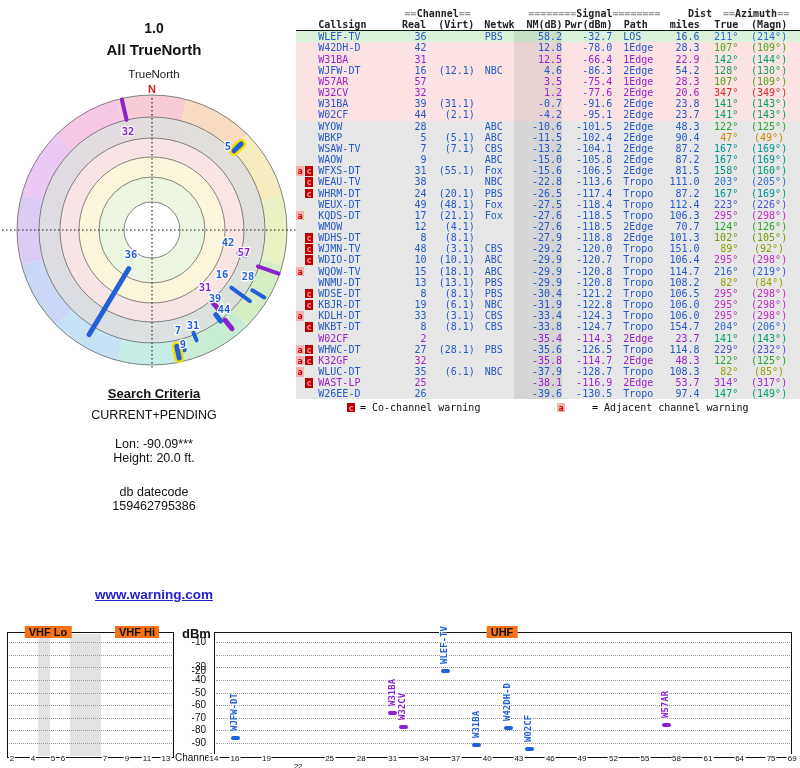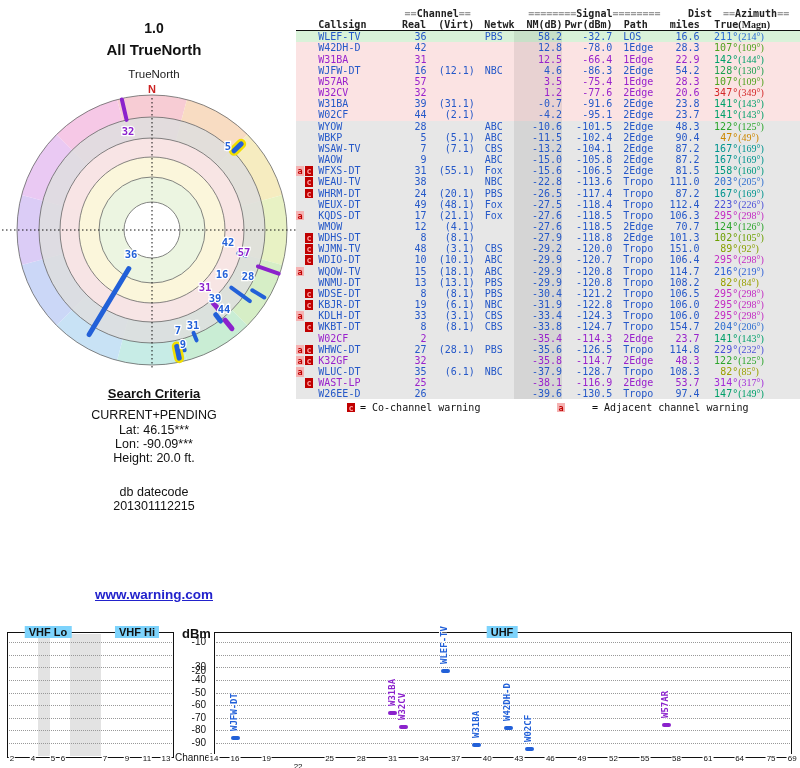--- a/index.html
+++ b/index.html
@@ -26,21 +26,21 @@
   .c-warn{width:21px;display:flex;}
   .c-call{width:78px;text-align:left;padding-left:2px;box-sizing:border-box;}
   .c-real{width:36px;text-align:right;}
   .c-virt{width:50px;text-align:right;}
   .c-net{width:40px;text-align:left;padding-left:10px;box-sizing:border-box;}
   .c-nm{width:50px;text-align:right;}
   .c-pwr{width:52px;text-align:right;}
   .c-path{width:46px;text-align:left;padding-left:11px;box-sizing:border-box;}
   .c-mi{width:44px;text-align:right;}
   .c-tr{width:40px;text-align:right;}
-  .c-mg{width:64px;text-align:left;font-family:Liberation Serif, serif;}
+  .c-mg{width:64px;text-align:center;}
   .bg-g{background:#d9f2d9;} .bg-p{background:#fbe3e3;} .bg-e{background:#e7e7e7;}
   .nmstripe{background:rgba(0,0,0,0.075);}
   .tx-b{color:#2558c8;} .tx-u{color:#9922cc;}
   .eq{color:#999;}
   #thead2{border-bottom:1px solid #111;font-weight:bold;}
   #thead1{font-weight:bold;}
   .h1cell{text-align:center;} 
   .wbox{display:inline-block;width:8px;height:9.5px;margin:0.8px 0.5px 0 0;
     font:bold 8.5px "DejaVu Sans Mono",monospace;text-align:center;line-height:10px;}
   .wslot{width:9px;height:11px;}
@@ -49,21 +49,21 @@
   #legend{position:absolute;left:0;top:402px;width:800px;height:12px;
     font-family:"DejaVu Sans Mono","Liberation Mono",monospace;font-size:10px;color:#111;}
   #legend span.txt{position:absolute;top:0;}
   #legend .wbox{position:absolute;top:0;}
   
   #sigchart{position:absolute;left:0;top:620px;width:800px;height:148px;
     font-family:"Liberation Sans",sans-serif;}
   .panel{position:absolute;border:1.6px solid #111;box-sizing:border-box;background:#fff;}
   .grid{position:absolute;border-top:1px dotted #999;height:0;}
   .gband{position:absolute;background:#e3e3e3;}
-  .bandlab{position:absolute;font-size:11px;font-weight:bold;color:#111;background:#7dd3fc;
+  .bandlab{position:absolute;font-size:11px;font-weight:bold;color:#111;background:#f97316;
     padding:0 4px;transform:translateX(-50%);text-align:center;}
   .ylab{position:absolute;font-size:10px;color:#111;text-align:right;width:24px;}
   .xlab{position:absolute;font-size:8px;color:#111;background:#fff;padding:0 1px;
     transform:translateX(-50%);}
   .dbm{position:absolute;font-size:13px;font-weight:bold;color:#111;}
   .chlab{position:absolute;font-size:10px;color:#111;}
   .mk{position:absolute;width:9px;height:4px;border-radius:2px;}
   .vlab{position:absolute;font:bold 9px "DejaVu Sans Mono",monospace;white-space:nowrap;
     transform:rotate(-90deg);transform-origin:0 0;
     text-shadow:1px 0 #fff,-1px 0 #fff,0 1px #fff,0 -1px #fff;}
@@ -128,25 +128,24 @@
         <line x1="191.58133186916626" y1="252.91740785691337" x2="194.57818461649356" y2="260.3348786934477" stroke="#2260d8" stroke-width="4" stroke-linecap="round"></line>
         <text x="191" y="249" text-anchor="middle" fill="#2260d8" stroke="#fff" stroke-width="2.5" paint-order="stroke" style="font:bold 10.5px &quot;DejaVu Sans Mono&quot;,monospace">31</text>
         <line x1="180.02300923189244" y1="262.0473958495319" x2="182.0935615927126" y2="269.77480245984447" stroke="#2260d8" stroke-width="5" stroke-linecap="round"></line>
         <text x="176" y="254" text-anchor="middle" fill="#2260d8" stroke="#fff" stroke-width="2.5" paint-order="stroke" style="font:bold 10.5px &quot;DejaVu Sans Mono&quot;,monospace">7</text>
         <line x1="174.74149120731335" y1="266.3995644873229" x2="177.23643149712646" y2="278.13733569612856" stroke="#f2de00" stroke-width="10" stroke-linecap="round"></line>
         <line x1="174.74149120731335" y1="266.3995644873229" x2="177.23643149712646" y2="278.13733569612856" stroke="#2260d8" stroke-width="5" stroke-linecap="round"></line>
         <text x="181" y="268" text-anchor="middle" fill="#2260d8" stroke="#fff" stroke-width="2.5" paint-order="stroke" style="font:bold 10.5px &quot;DejaVu Sans Mono&quot;,monospace">9</text>
       </svg>
     <div class="ctr sc-head">Search Criteria</div>
     <div class="ctr sc-line" id="sc1">CURRENT+PENDING</div>
-    <div class="ctr sc-line" id="sc2">Lat: 46.15***</div>
     <div class="ctr sc-line" id="sc3">Lon: -90.09***</div>
     <div class="ctr sc-line" id="sc4">Height: 20.0 ft.</div>
     <div class="ctr sc-line" id="db1">db datecode</div>
-    <div class="ctr sc-line" id="db2">201301112215</div>
+    <div class="ctr sc-line" id="db2">159462795386</div>
     <a id="sitelink" href="#">www.warning.com</a>
   </div>
 
   <div id="tablearea">
     <div id="thead1" class="trow"><div class="h1cell" style="width: 99px;"></div><div class="h1cell" style="width: 86px;"><span class="eq">==</span>Channel<span class="eq">==</span></div><div class="h1cell" style="width: 40px;"></div><div class="h1cell" style="width: 148px;"><span class="eq">========</span>Signal<span class="eq">========</span></div><div class="h1cell" style="width: 44px; text-align: right;">Dist</div><div class="h1cell" style="width: 88px;"><span class="eq">==</span>Azimuth<span class="eq">==</span></div></div>
     <div id="thead2" class="trow"><div class="c-warn"></div><div class="c-call">Callsign</div><div class="c-real">Real</div><div class="c-virt">(Virt)</div><div class="c-net">Netwk</div><div class="c-nm">NM(dB)</div><div class="c-pwr">Pwr(dBm)</div><div class="c-path">Path</div><div class="c-mi">miles</div><div class="c-tr">True</div><div class="c-mg">(Magn)</div></div>
     <div id="tbody">
         <div class="trow bg-g"><div class="c-warn"><span class="wslot"></span><span class="wslot"></span></div><div class="c-call tx-b">WLEF-TV</div><div class="c-real tx-b">36</div><div class="c-virt tx-b"></div><div class="c-net tx-b">PBS</div><div class="c-nm nmstripe tx-b">58.2</div><div class="c-pwr tx-b">-32.7</div><div class="c-path tx-b">LOS</div><div class="c-mi tx-b">16.6</div><div class="c-tr" style="color: rgb(42, 107, 212);">211°</div><div class="c-mg" style="color: rgb(42, 107, 212);">(214°)</div></div>
         <div class="trow bg-p"><div class="c-warn"><span class="wslot"></span><span class="wslot"></span></div><div class="c-call tx-b">W42DH-D</div><div class="c-real tx-b">42</div><div class="c-virt tx-b"></div><div class="c-net tx-b"></div><div class="c-nm nmstripe tx-b">12.8</div><div class="c-pwr tx-b">-78.0</div><div class="c-path tx-b">1Edge</div><div class="c-mi tx-b">28.3</div><div class="c-tr" style="color: rgb(79, 163, 30);">107°</div><div class="c-mg" style="color: rgb(79, 163, 30);">(109°)</div></div>
         <div class="trow bg-p"><div class="c-warn"><span class="wslot"></span><span class="wslot"></span></div><div class="c-call tx-u">W31BA</div><div class="c-real tx-u">31</div><div class="c-virt tx-u"></div><div class="c-net tx-u"></div><div class="c-nm nmstripe tx-u">12.5</div><div class="c-pwr tx-u">-66.4</div><div class="c-path tx-u">1Edge</div><div class="c-mi tx-u">22.9</div><div class="c-tr" style="color: rgb(0, 160, 106);">142°</div><div class="c-mg" style="color: rgb(0, 160, 106);">(144°)</div></div>

